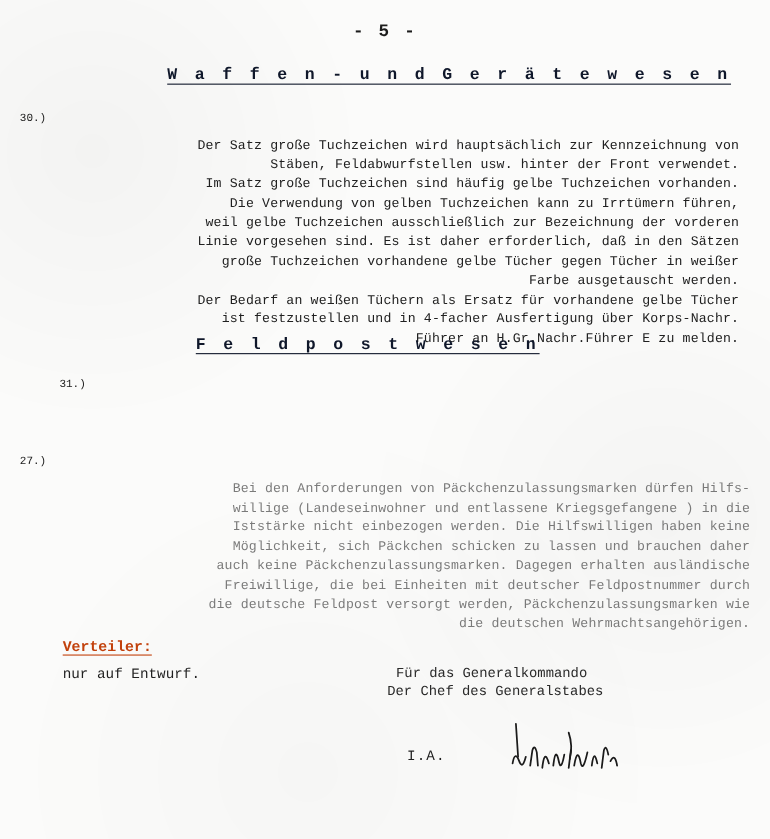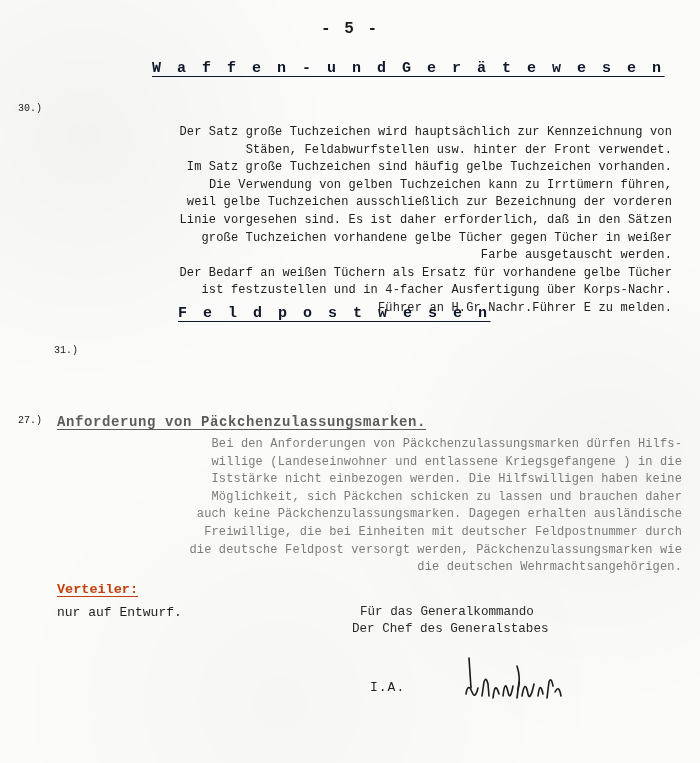--- a/index.html
+++ b/index.html
@@ -153,21 +153,20 @@
 Farbe ausgetauscht werden.
 Der Bedarf an weißen Tüchern als Ersatz für vorhandene gelbe Tücher
 ist festzustellen und in 4-facher Ausfertigung über Korps-Nachr.
 Führer an H.Gr.Nachr.Führer E zu melden.</div>
 
   <div class="heading" id="heading-feldpost">F e l d p o s t w e s e n</div>
 
   <div class="item-number" style="top:345px; left:18px;margin-left:36px;">31.)</div>
 
   <div class="item-number" style="top:415px; left:18px;">27.)</div>
-  <div class="item-title faded" style="top:414px; left:57px;">Anforderung von Päckchenzulassungsmarken.</div>
   <div class="para lighter" style="top:436px; left:57px; width:625px;">Bei den Anforderungen von Päckchenzulassungsmarken dürfen Hilfs-
 willige (Landeseinwohner und entlassene Kriegsgefangene ) in die
 Iststärke nicht einbezogen werden. Die Hilfswilligen haben keine
 Möglichkeit, sich Päckchen schicken zu lassen und brauchen daher
 auch keine Päckchenzulassungsmarken. Dagegen erhalten ausländische
 Freiwillige, die bei Einheiten mit deutscher Feldpostnummer durch
 die deutsche Feldpost versorgt werden, Päckchenzulassungsmarken wie
 die deutschen Wehrmachtsangehörigen.</div>
 
   <div class="signoff-label" style="top:582px; left:57px;">Verteiler:</div>

